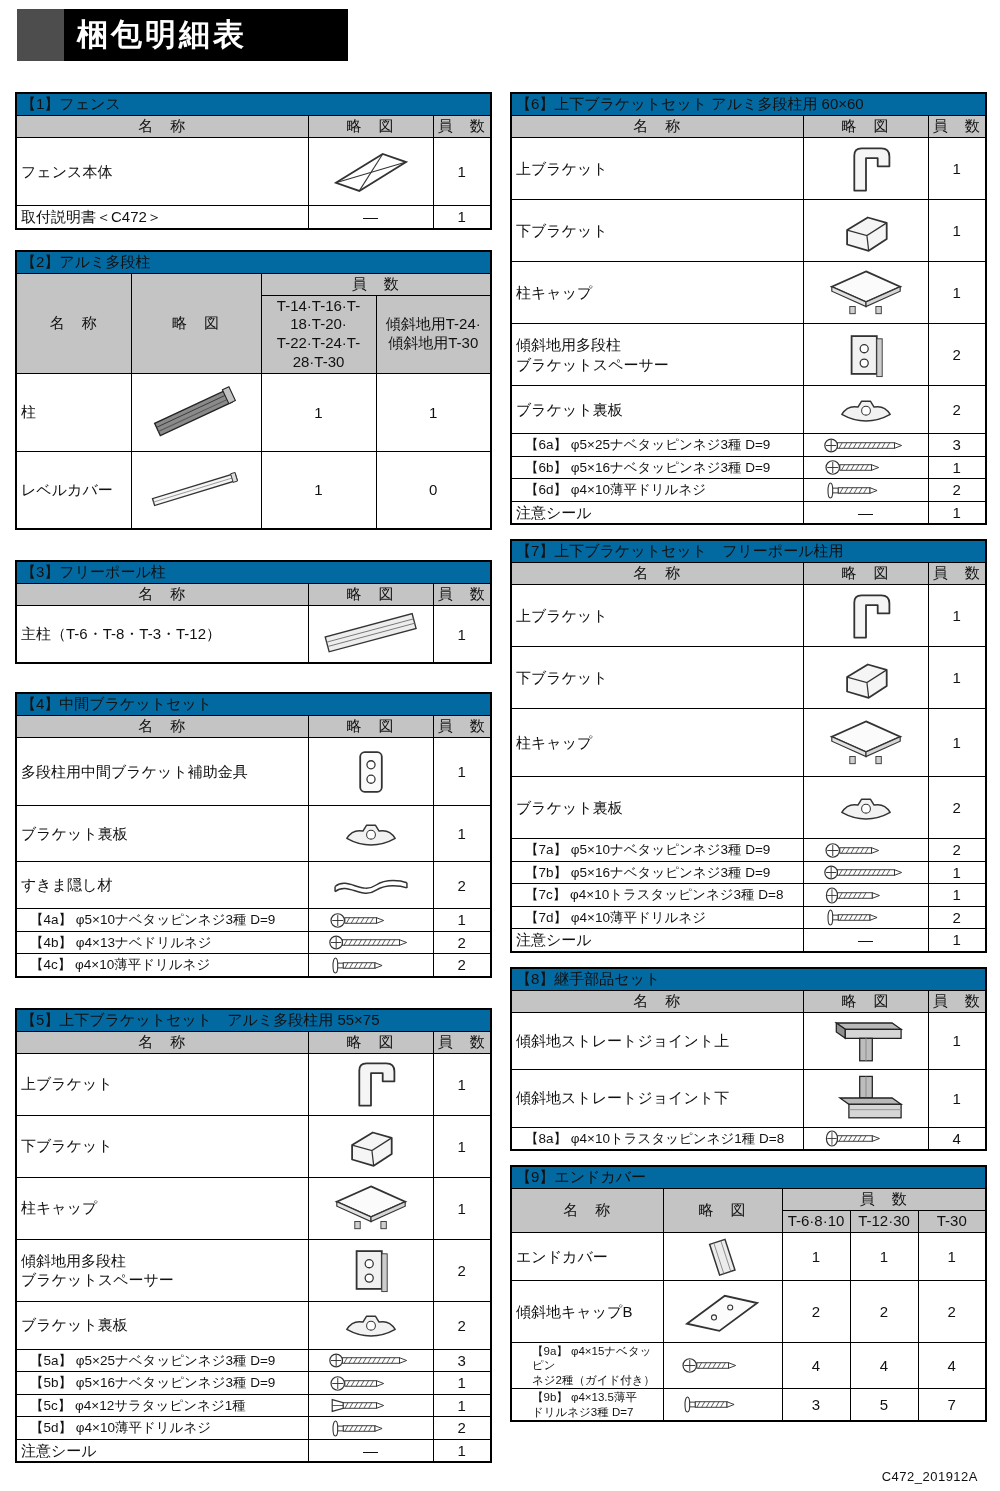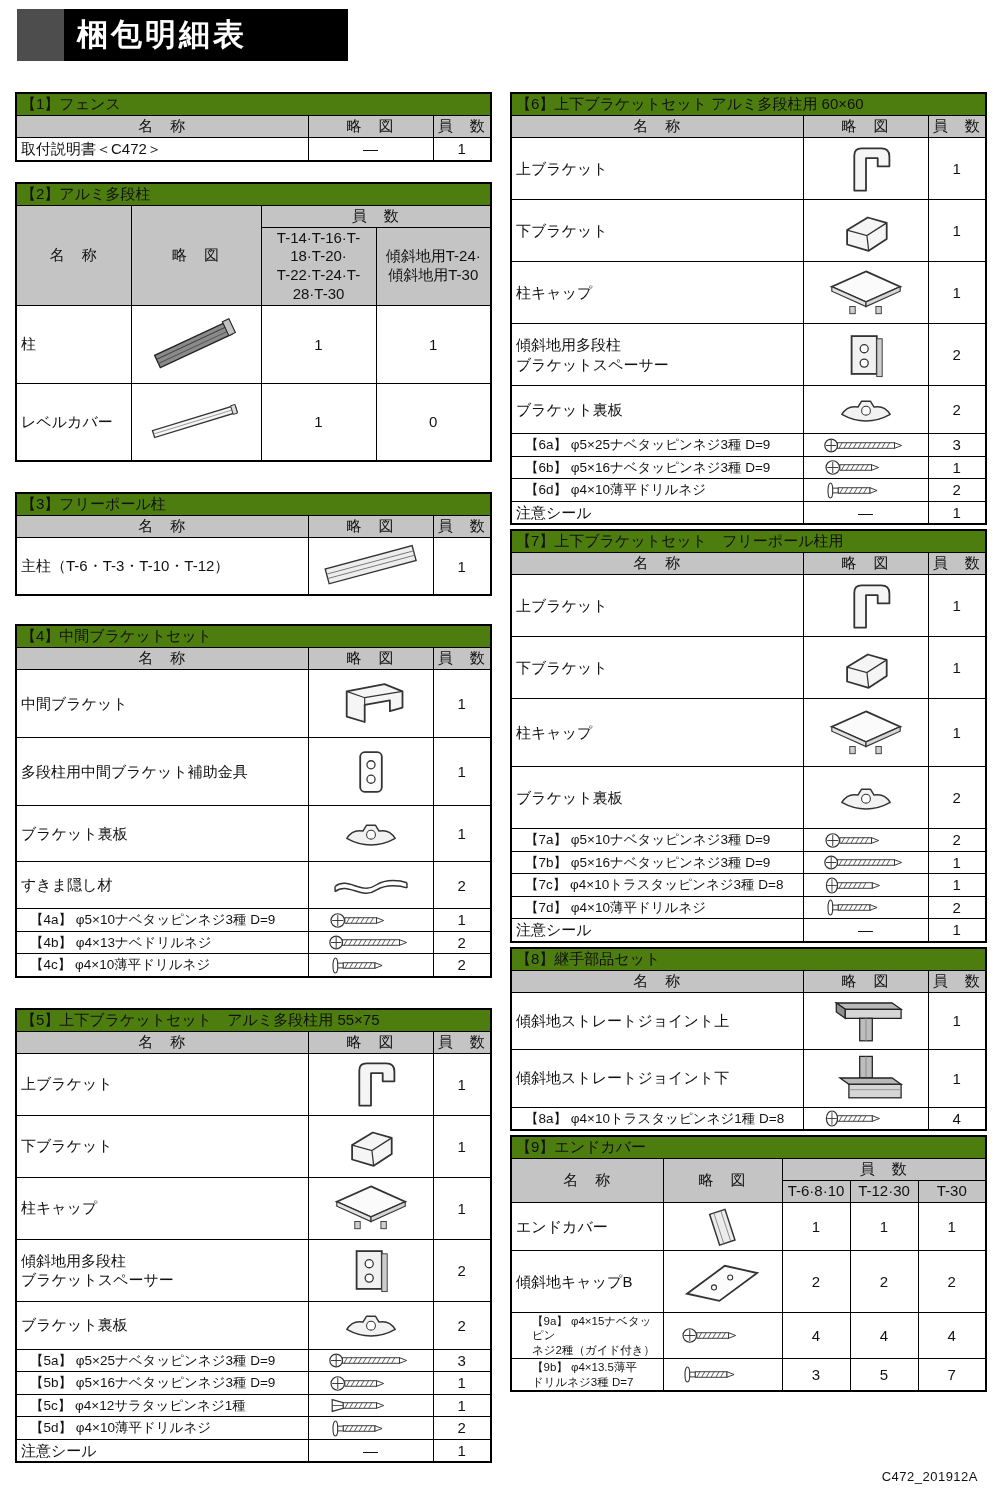--- a/index.html
+++ b/index.html
@@ -5,33 +5,33 @@
 *{box-sizing:border-box;margin:0;padding:0}
 html,body{background:#fff}
 body{width:1000px;height:1491px;position:relative;font-family:"Liberation Sans","DejaVu Sans",sans-serif;color:#111;overflow:hidden}
 .hdrbar{position:absolute;top:9px;left:17px;display:flex;height:52px}
 .hdrbar .sq{width:47px;height:52px;background:#4d4d4d}
 .hdrbar .bar{width:284px;height:52px;background:#000;color:#fff;display:flex;align-items:center;font-size:31px;font-weight:bold;letter-spacing:3px;padding-left:13px}
 .cols{position:absolute;top:92px;left:15px;width:970px;display:flex;gap:20px}
 .col{width:475px;display:flex;flex-direction:column}
 table.tbl{border-collapse:collapse;width:100%;table-layout:fixed;border:2px solid #000}
 .tbl td{border:1px solid #000;font-size:15px;vertical-align:middle;padding:1px 4px;overflow:hidden}
-.ttl{background:#4d7c0f;font-size:14.5px;padding:2px 7px;height:18px}
+.ttl{background:#0369a1;font-size:14.5px;padding:2px 7px;height:18px}
 .hdr{background:#c4c4c4;text-align:center;font-size:14px;height:22px;padding:1px 0;letter-spacing:1px}
 .sub{font-size:10px;line-height:1.25;white-space:pre-line;padding:1px 1px;letter-spacing:0}
 .c-name{padding-left:8px;white-space:pre-line;line-height:1.3}
 .c-name.sm{font-size:13.5px;padding-left:13px}
 .c-name.xs{font-size:11.5px;padding-left:20px;line-height:1.25}
 .c-icon{text-align:center;padding:1px 2px}
 .c-dash{text-align:center}
 .c-qty{text-align:center;font-size:15px}
 .ic{width:104px;height:54px;display:inline-block;vertical-align:middle}
 .ic-m{width:104px;height:44px;display:inline-block;vertical-align:middle}
 .ic-s{width:94px;height:19px;display:inline-block;vertical-align:middle}
-.mb12{margin-bottom:30px}.mb14{margin-bottom:4px}.mb20{margin-bottom:20px}.mb28{margin-bottom:28px}
+.mb12{margin-bottom:30px}.mb14{margin-bottom:14px}.mb20{margin-bottom:20px}.mb28{margin-bottom:28px}
 tr.hA>td{height:68px}tr.hB>td{height:78px}tr.hC>td{height:56px}tr.hD>td{height:62px}tr.hE>td{height:48px}tr.hF>td{height:21px}tr.hG>td{height:28px}tr.hH>td{height:58px}
 .foot{position:absolute;right:22px;bottom:7px;font-size:13px;letter-spacing:.5px}
 .defs{position:absolute;width:0;height:0;overflow:hidden}
 </style>
 </head>
 <body>
 
 <svg class="defs" xmlns="http://www.w3.org/2000/svg" aria-hidden="true">
 <defs>
 <symbol id="sym-fence" viewBox="0 0 110 60">
@@ -185,20 +185,27 @@
         </colgroup>
     <tbody>
           <tr>
             <td class="ttl" colspan="3">【1】フェンス</td>
           </tr>
     <tr>
       <td class="hdr">名　称</td>
       <td class="hdr">略　図</td>
       <td class="hdr">員　数</td>
     </tr>
+    <tr class="hA">
+      <td class="c-name">フェンス本体</td>
+      <td class="c-icon"><svg class="ic">
+                <use href="#sym-fence"></use>
+              </svg></td>
+      <td class="c-qty">1</td>
+    </tr>
     <tr class="hF">
       <td class="c-name">取付説明書＜C472＞</td>
       <td class="c-dash">―</td>
       <td class="c-qty">1</td>
     </tr>
   </tbody>
       </table>
 
   <table class="tbl mb12">
     <colgroup>
@@ -250,21 +257,21 @@
     <tbody>
           <tr>
             <td class="ttl" colspan="3">【3】フリーポール柱</td>
           </tr>
     <tr>
       <td class="hdr">名　称</td>
       <td class="hdr">略　図</td>
       <td class="hdr">員　数</td>
     </tr>
     <tr class="hC">
-      <td class="c-name">主柱（T-6・T-3・T-10・T-12）</td>
+      <td class="c-name">主柱（T-6・T-8・T-3・T-12）</td>
       <td class="c-icon"><svg class="ic">
                 <use href="#sym-free-post"></use>
               </svg></td>
       <td class="c-qty">1</td>
     </tr>
   </tbody>
       </table>
 
   <table class="tbl mb12">
     <colgroup>
@@ -273,27 +280,20 @@
           <col style="width:58px">
         </colgroup>
     <tbody>
           <tr>
             <td class="ttl" colspan="3">【4】中間ブラケットセット</td>
           </tr>
     <tr>
       <td class="hdr">名　称</td>
       <td class="hdr">略　図</td>
       <td class="hdr">員　数</td>
-    </tr>
-    <tr class="hA">
-      <td class="c-name">中間ブラケット</td>
-      <td class="c-icon"><svg class="ic">
-                <use href="#sym-mid-bracket"></use>
-              </svg></td>
-      <td class="c-qty">1</td>
     </tr>
     <tr class="hA">
       <td class="c-name">多段柱用中間ブラケット補助金具</td>
       <td class="c-icon"><svg class="ic">
                 <use href="#sym-aux-plate"></use>
               </svg></td>
       <td class="c-qty">1</td>
     </tr>
     <tr class="hC">
       <td class="c-name">ブラケット裏板</td>

